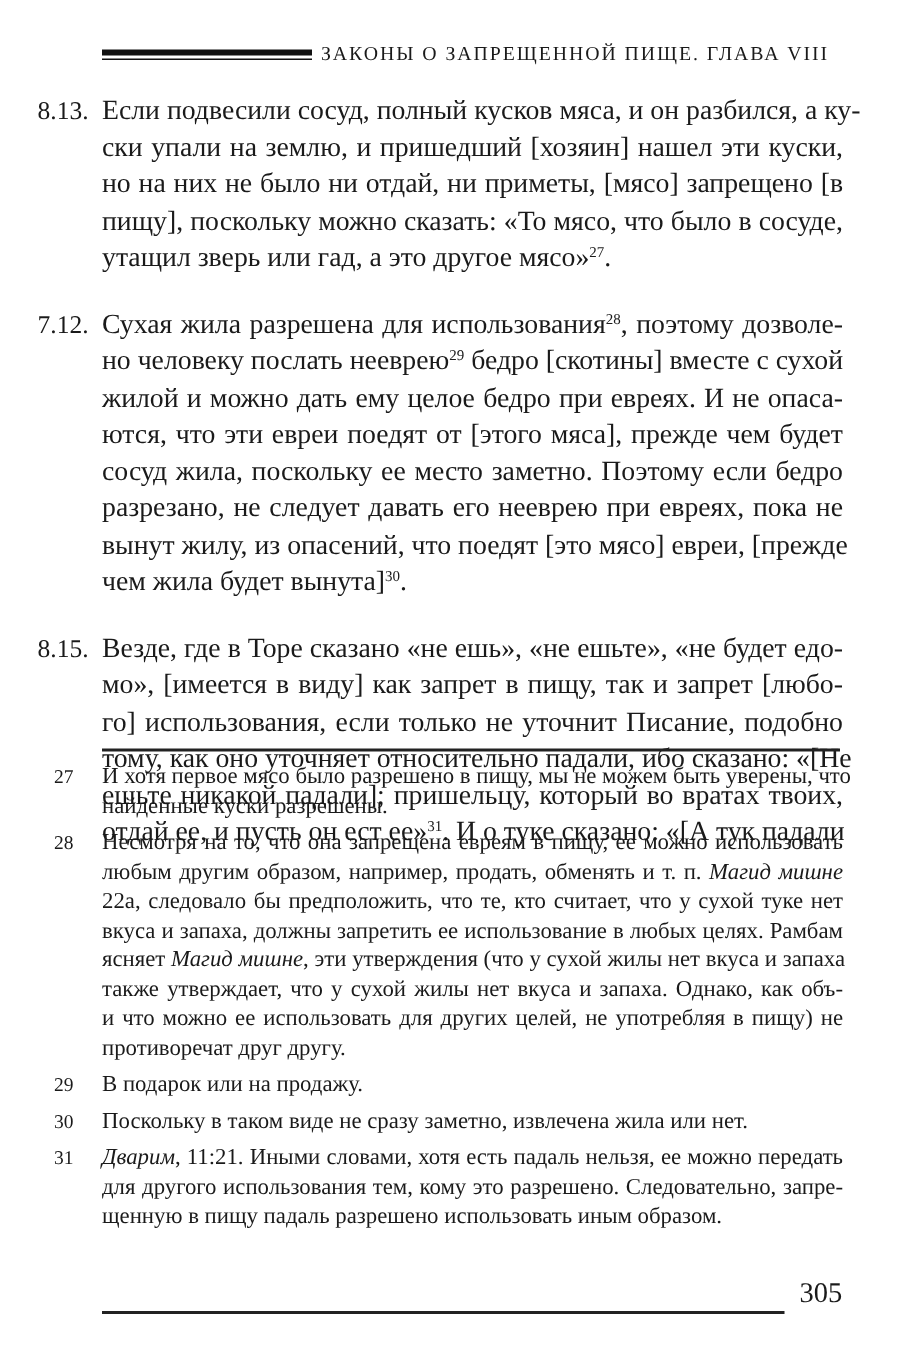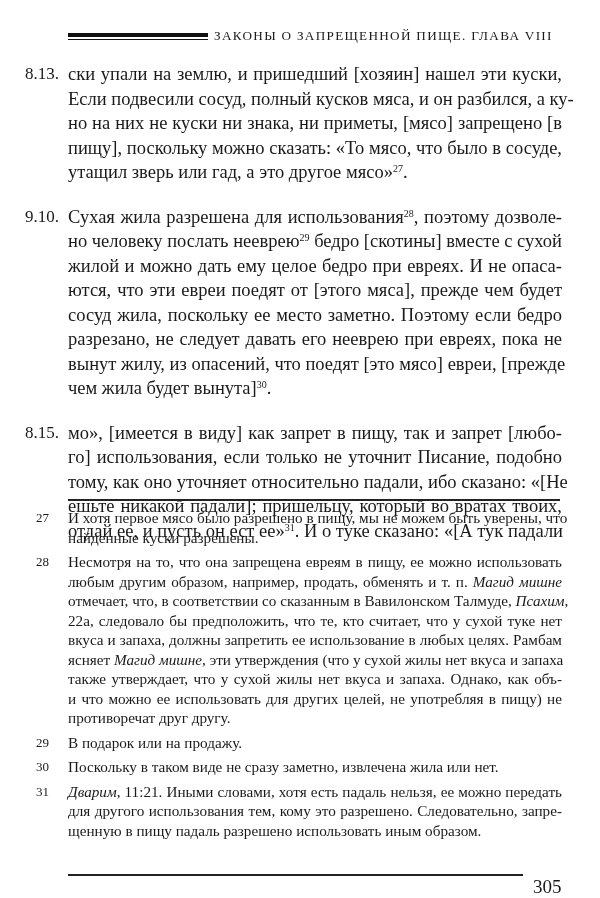--- a/index.html
+++ b/index.html
@@ -25,65 +25,66 @@
 
   .footnotes { position:absolute; left:0; top:508px; width:600px; }
   .fn { position:relative; margin-bottom:5px; }
   .fn-num { position:absolute; left:36px; top:0; font-size:13px; line-height:19.5px; }
   .fn-text { margin-left:68px; width:494px; font-size:15.2px; line-height:19.5px; }
   .fn-text .line { text-align-last:justify; }
   .fn-text .line.last { text-align-last:left; }
   i { }
 
   .foot-rule { position:absolute; left:68px; top:874px; width:455px; height:1.5px; background:#222; }
-  .page-number { position:absolute; left:533px; top:876px; font-size:19px; line-height:22px; }
+  .page-number { position:absolute; left:533px; top:852px; font-size:19px; line-height:22px; }
 </style>
 </head>
 <body>
 
 <div class="page">
 
   <div class="running-head">
     <div class="head-bars">
       <div class="thick"></div>
       <div class="thin"></div>
     </div>
     <span class="head-title">ЗАКОНЫ О ЗАПРЕЩЕННОЙ ПИЩЕ. ГЛАВА VIII</span>
   </div>
 
   <div class="main">
 
     <div class="para">
       <span class="para-num">8.13.</span>
       <div class="para-text">
+        <span class="line">Если подвесили сосуд, полный кусков мяса, и он разбился, а ку-</span>
         <span class="line">ски упали на землю, и пришедший [хозяин] нашел эти куски,</span>
-        <span class="line">Если подвесили сосуд, полный кусков мяса, и он разбился, а ку-</span>
-        <span class="line">но на них не куски ни знака, ни приметы, [мясо] запрещено [в</span>
+        <span class="line">но на них не было ни отдай, ни приметы, [мясо] запрещено [в</span>
         <span class="line">пищу], поскольку можно сказать: «То мясо, что было в сосуде,</span>
         <span class="line last"><span>утащил зверь или гад, а это другое мясо»</span><sup>27</sup><span>.</span></span>
       </div>
     </div>
 
     <div class="para">
-      <span class="para-num">9.10.</span>
+      <span class="para-num">7.12.</span>
       <div class="para-text">
         <span class="line"><span>Сухая жила разрешена для использования</span><sup>28</sup><span>, поэтому дозволе-</span></span>
         <span class="line"><span>но человеку послать нееврею</span><sup>29</sup><span> бедро [скотины] вместе с сухой</span></span>
         <span class="line">жилой и можно дать ему целое бедро при евреях. И не опаса-</span>
         <span class="line">ются, что эти евреи поедят от [этого мяса], прежде чем будет</span>
         <span class="line">сосуд жила, поскольку ее место заметно. Поэтому если бедро</span>
         <span class="line">разрезано, не следует давать его нееврею при евреях, пока не</span>
         <span class="line">вынут жилу, из опасений, что поедят [это мясо] евреи, [прежде</span>
         <span class="line last"><span>чем жила будет вынута]</span><sup>30</sup><span>.</span></span>
       </div>
     </div>
 
     <div class="para">
       <span class="para-num">8.15.</span>
       <div class="para-text">
+        <span class="line">Везде, где в Торе сказано «не ешь», «не ешьте», «не будет едо-</span>
         <span class="line">мо», [имеется в виду] как запрет в пищу, так и запрет [любо-</span>
         <span class="line">го] использования, если только не уточнит Писание, подобно</span>
         <span class="line">тому, как оно уточняет относительно падали, ибо сказано: «[Не</span>
         <span class="line">ешьте никакой падали]; пришельцу, который во вратах твоих,</span>
         <span class="line"><span>отдай ее, и пусть он ест ее»</span><sup>31</sup><span>. И о туке сказано: «[А тук падали</span></span>
       </div>
     </div>
 
   </div>
 
@@ -97,21 +98,20 @@
         <span class="line">И хотя первое мясо было разрешено в пищу, мы не можем быть уверены, что</span>
         <span class="line last">найденные куски разрешены.</span>
       </div>
     </div>
 
     <div class="fn">
       <span class="fn-num">28</span>
       <div class="fn-text">
         <span class="line">Несмотря на то, что она запрещена евреям в пищу, ее можно использовать</span>
         <span class="line"><span>любым другим образом, например, продать, обменять и т. п.</span> <i>Магид мишне</i></span>
-        <span class="line"><span>отмечает, что, в соответствии со сказанным в Вавилонском Талмуде,</span> <i>Псахим</i><span>,</span></span>
         <span class="line">22а, следовало бы предположить, что те, кто считает, что у сухой туке нет</span>
         <span class="line">вкуса и запаха, должны запретить ее использование в любых целях. Рамбам</span>
         <span class="line"><span>ясняет</span> <i>Магид мишне</i><span>, эти утверждения (что у сухой жилы нет вкуса и запаха</span></span>
         <span class="line">также утверждает, что у сухой жилы нет вкуса и запаха. Однако, как объ-</span>
         <span class="line">и что можно ее использовать для других целей, не употребляя в пищу) не</span>
         <span class="line last">противоречат друг другу.</span>
       </div>
     </div>
 
     <div class="fn">

